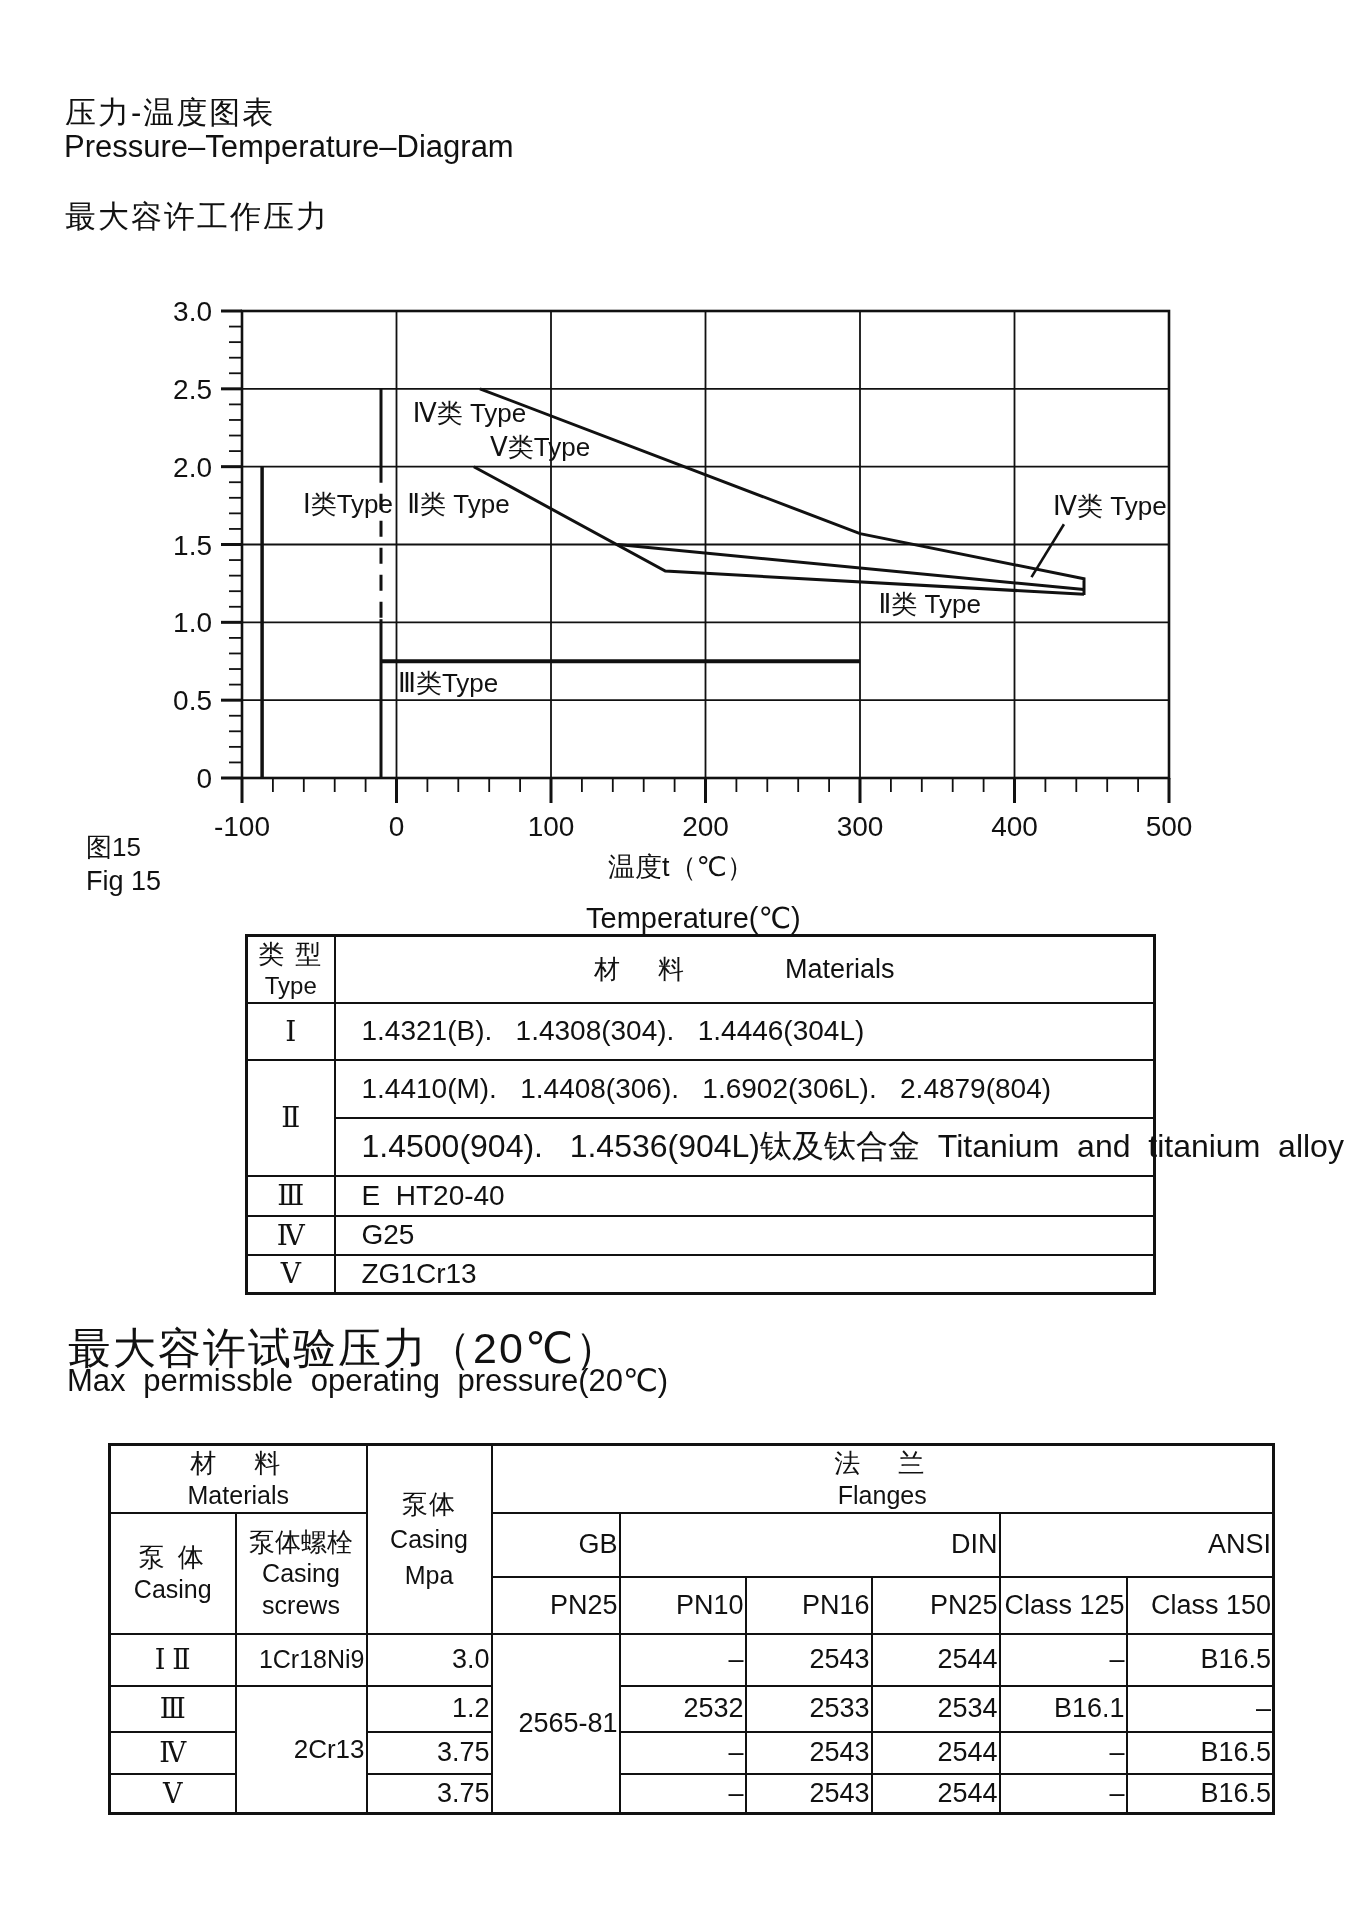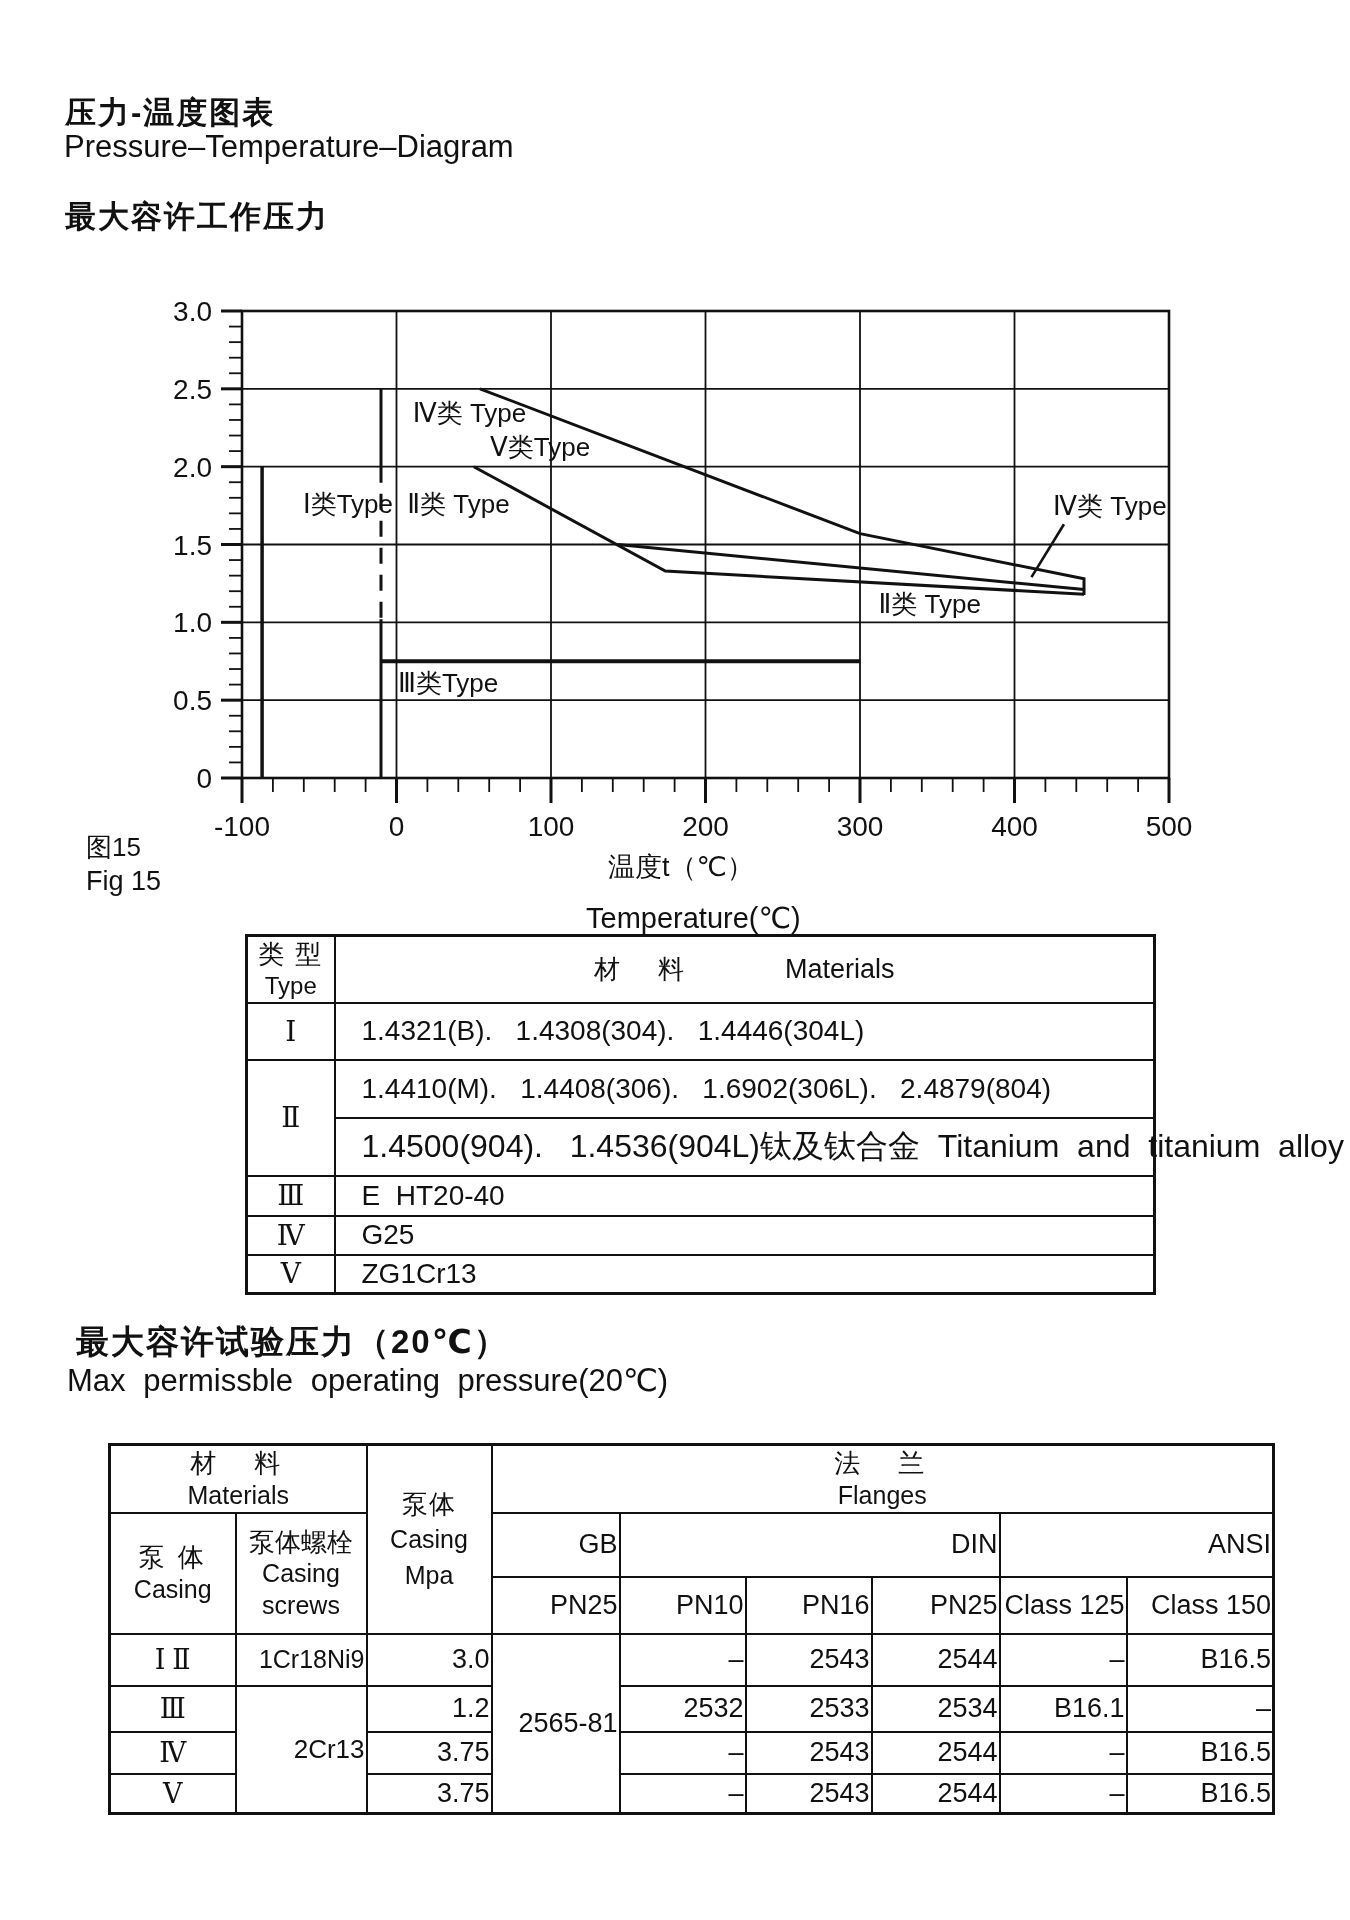--- a/index.html
+++ b/index.html
@@ -1,19 +1,19 @@
 <!DOCTYPE html>
 <html><head>
 <meta charset="utf-8">
 <style>
   html,body{margin:0;padding:0;background:#e8e8e8;}
   .page{position:relative;width:1350px;height:1920px;background:#ffffff;
         font-family:"Liberation Sans","DejaVu Sans",sans-serif;color:#111;overflow:hidden;}
   .abs{position:absolute;white-space:pre;}
-  .h-cn{font-size:31px;letter-spacing:2px;font-weight:700;}
+  .h-cn{font-size:31px;letter-spacing:2px;font-weight:400;}
   .h-en{font-size:31px;word-spacing:9px;}
   #chart-svg{position:absolute;left:0;top:0;}
   svg text{font-family:"Liberation Sans","DejaVu Sans",sans-serif;fill:#111;}
   svg .tick{font-size:28px;}
   svg .ann{font-size:26px;}
   .grid{stroke:#111;stroke-width:1.8;}
   .frame{stroke:#111;stroke-width:2.6;fill:none;}
   
   table{border-collapse:collapse;position:absolute;table-layout:fixed;background:#fff;}
   .t1,.t2{border:3px solid #111;}
@@ -187,21 +187,21 @@
       <td class="num">Ⅳ</td>
       <td class="mat">G25</td>
     </tr>
     <tr style="height:39px">
       <td class="num">Ⅴ</td>
       <td class="mat">ZG1Cr13</td>
     </tr>
   </tbody>
     </table>
 
-  <div class="abs h-cn" style="left:76px;top:1320px;font-size:33px">最大容许试验压力（20℃）</div>
+  <div class="abs h-cn" style="left:68px;top:1320px;font-size:43px">最大容许试验压力（20℃）</div>
   <div class="abs h-en" style="left:67px;top:1362px">Max permissble operating pressure(20℃)</div>
 
   <table class="t2" style="left:108px;top:1443px;width:1164px">
     <colgroup>
       <col style="width:126px">
         <col style="width:131px">
         <col style="width:125px">
       <col style="width:128px">
         <col style="width:126px">
         <col style="width:126px">

